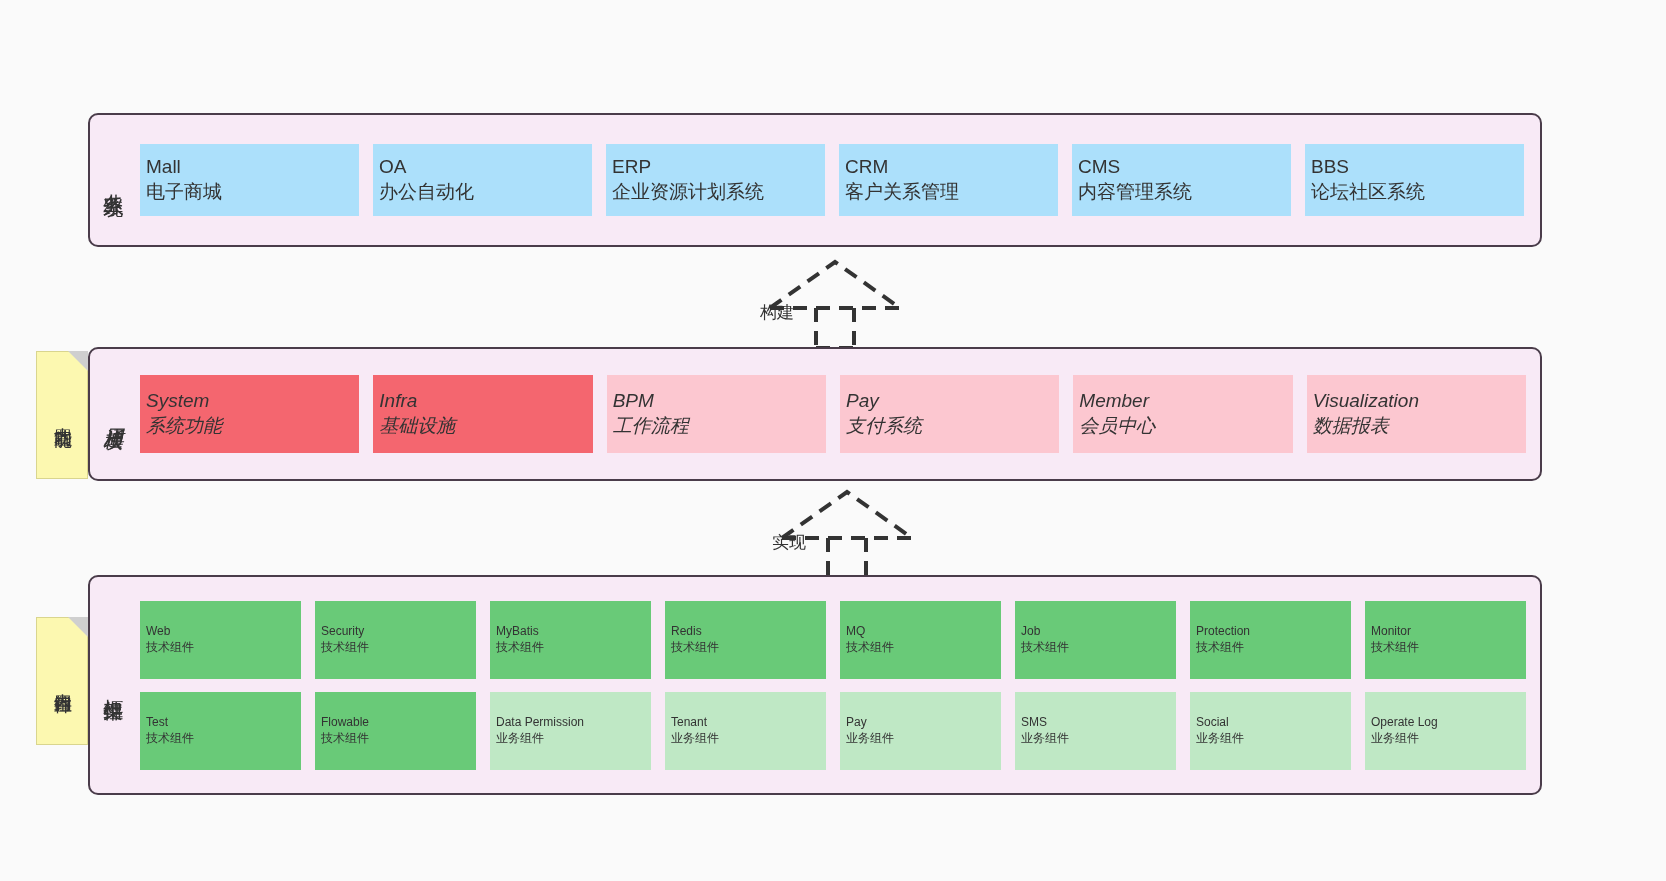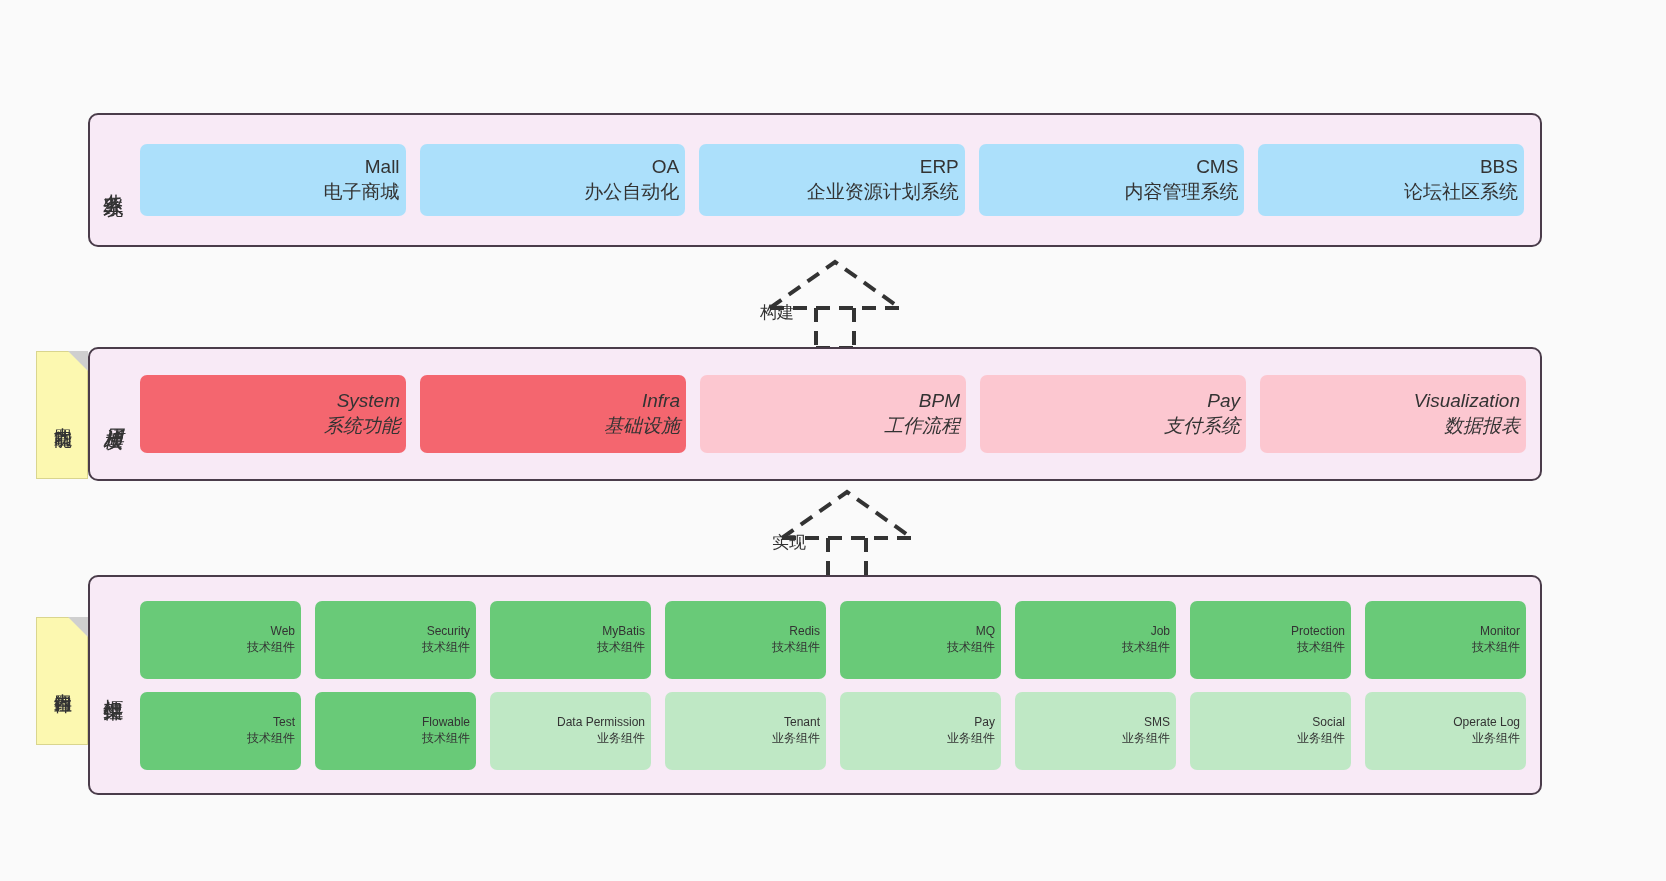--- a/index.html
+++ b/index.html
@@ -49,24 +49,24 @@
     gap: 13px;
     padding: 0 14px 0 4px;
   }
   .row {
     display: flex;
     gap: 14px;
     align-items: stretch;
   }
   .cell {
     flex: 1 1 0;
-    border-radius: 7px;
+    border-radius: 0;
     display: flex;
     flex-direction: column;
-    align-items: flex-end;
+    align-items: flex-start;
     justify-content: center;
     text-align: center;
     font-size: 19px;
     line-height: 1.30;
     color: #333333;
     padding: 14px 6px;
     box-sizing: border-box;
     user-select: none;
   }
   .cell .sub { display: block; }
@@ -151,20 +151,24 @@
         <span>Mall</span>
         <span class="sub">电子商城</span>
       </div>
       <div class="cell c-blue">
         <span>OA</span>
         <span class="sub">办公自动化</span>
       </div>
       <div class="cell c-blue">
         <span>ERP</span>
         <span class="sub">企业资源计划系统</span>
+      </div>
+      <div class="cell c-blue">
+        <span>CRM</span>
+        <span class="sub">客户关系管理</span>
       </div>
       <div class="cell c-blue">
         <span>CMS</span>
         <span class="sub">内容管理系统</span>
       </div>
       <div class="cell c-blue">
         <span>BBS</span>
         <span class="sub">论坛社区系统</span>
       </div>
     </div>
@@ -200,20 +204,24 @@
       </div>
       <div class="cell c-pink">
         <span>BPM</span>
         <span class="sub">工作流程</span>
       </div>
       <div class="cell c-pink">
         <span>Pay</span>
         <span class="sub">支付系统</span>
       </div>
       <div class="cell c-pink">
+        <span>Member</span>
+        <span class="sub">会员中心</span>
+      </div>
+      <div class="cell c-pink">
         <span>Visualization</span>
         <span class="sub">数据报表</span>
       </div>
     </div>
   </div>
 </div>
 
 <div class="uml-arrow" id="arrow-realize">
   <svg viewBox="0 0 150 92" xmlns="http://www.w3.org/2000/svg">
     <polyline points="10,50 75,4 140,50" fill="none" stroke="#333333" stroke-width="4" stroke-dasharray="14,9" stroke-linecap="butt"></polyline>

